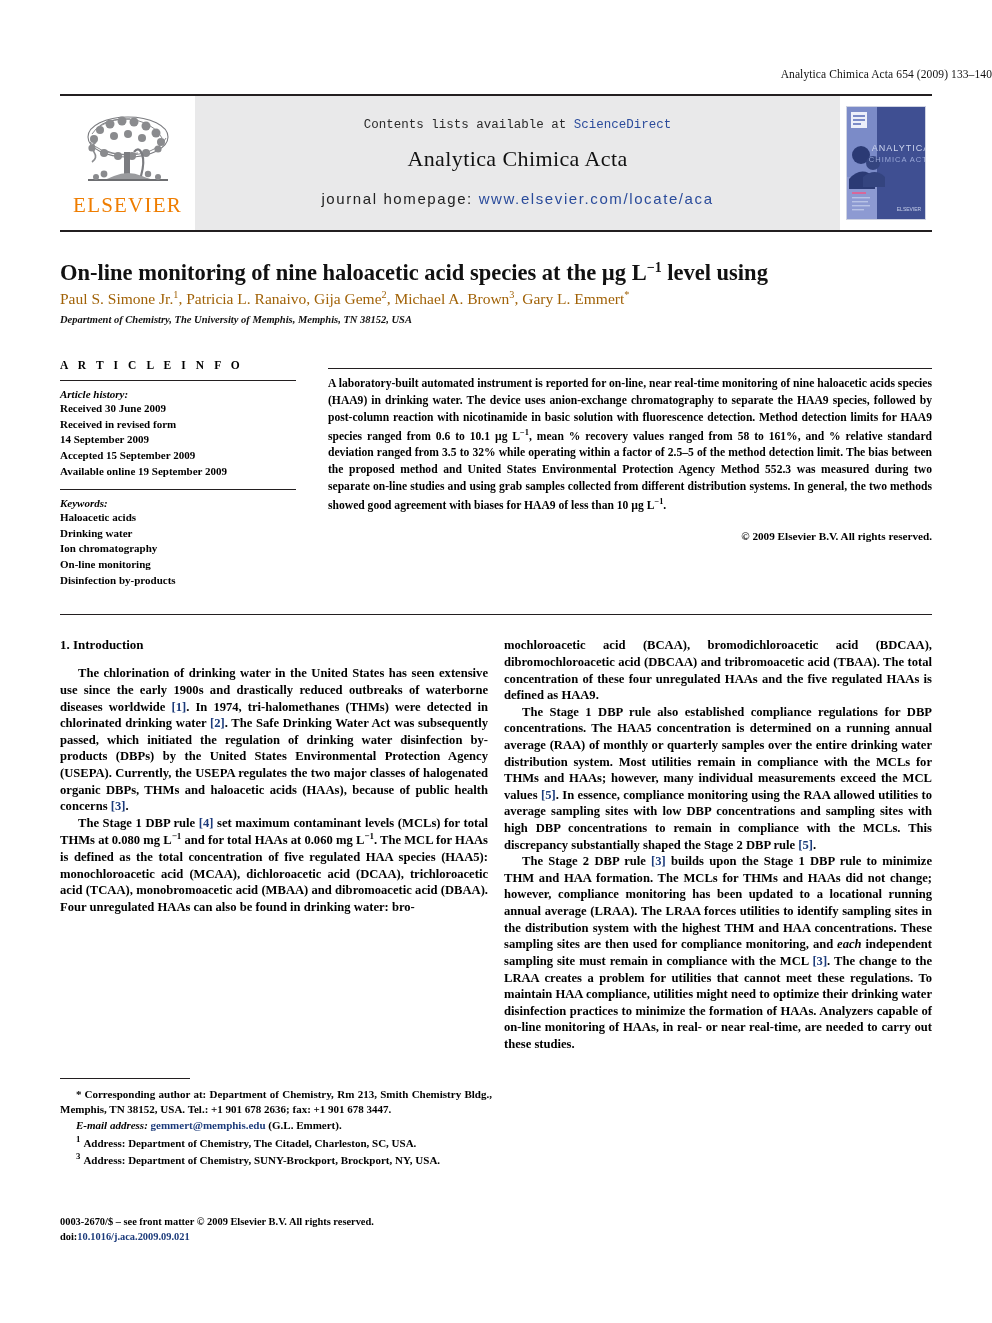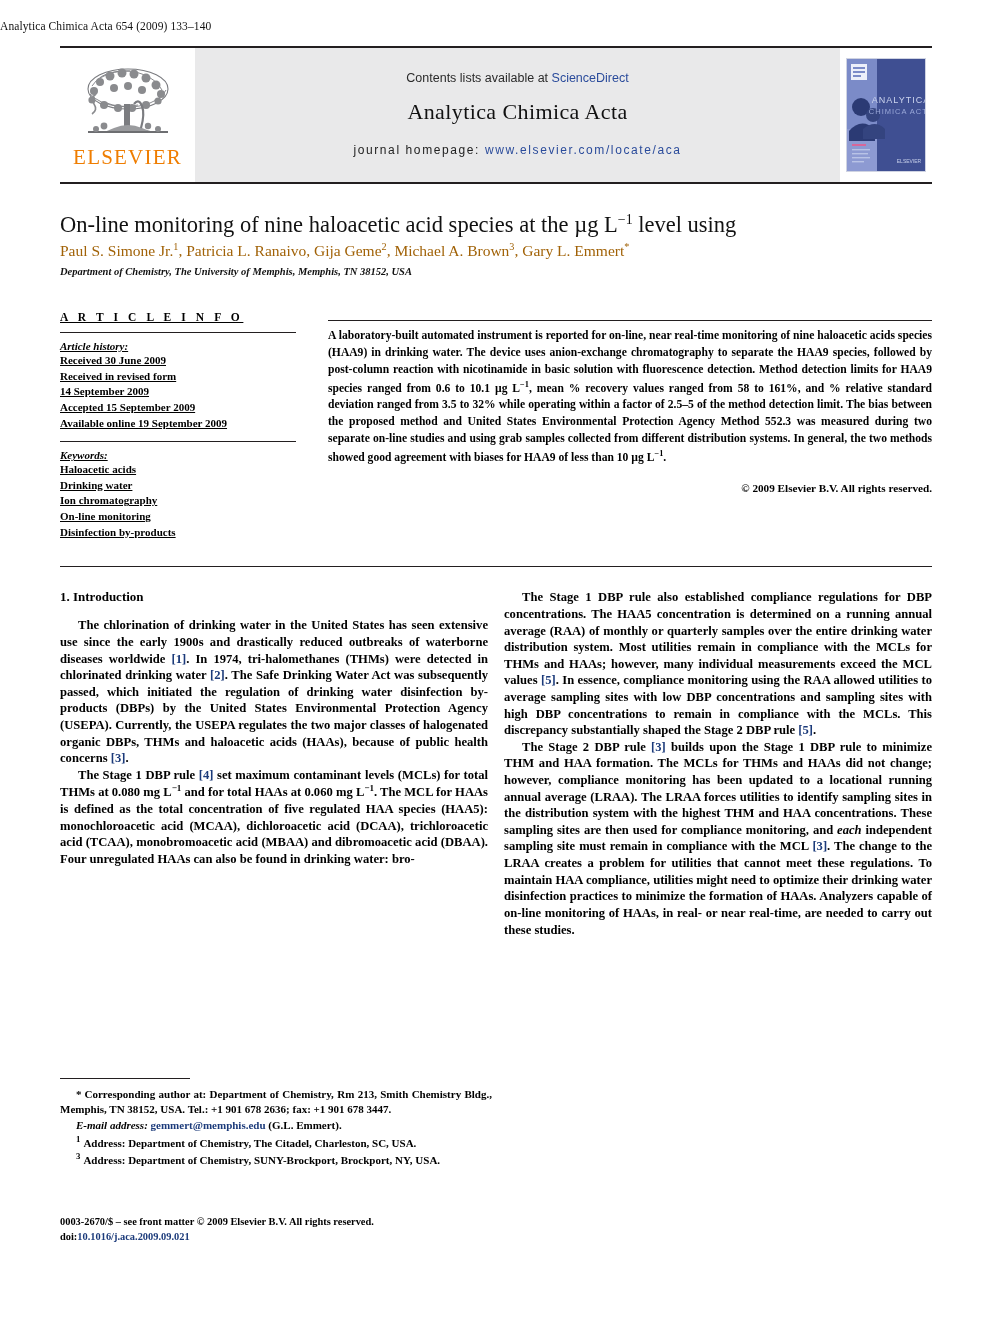--- a/index.html
+++ b/index.html
@@ -18,24 +18,24 @@
   .page {
     position: relative;
     width: 992px;
     height: 1323px;
     padding: 0;
     box-sizing: border-box;
   }
 
   
   .running-head {
-    text-align: left;
+    text-align: right;
     font-size: 11.5px;
     letter-spacing: 0.1px;
-    padding-top: 20px;
+    padding-top: 68px;
     font-family: "Liberation Serif", serif;
     color: #111;
   }
 
   
   .masthead {
     margin: 14px 60px 0 60px;
     border-top: 2px solid #231f20;
     border-bottom: 2px solid #231f20;
     height: 134px;
@@ -66,38 +66,38 @@
   .journal-band {
     flex: 1 1 auto;
     background: #e9e9ea;
     display: flex;
     flex-direction: column;
     align-items: center;
     justify-content: center;
     padding: 6px 0 8px 0;
   }
   .contents-line {
-    font-family: Liberation Sans, sans-serif;
+    font-family: Liberation Mono, monospace;
     font-size: 12.5px;
     color: #2a2a2a;
     margin-bottom: 14px;
   }
   .contents-line .sd {
     color: #2a4b9b;
   }
   .journal-title {
     font-family: "Liberation Serif", serif;
     font-size: 22px;
     color: #111;
     letter-spacing: 0.4px;
     margin-bottom: 18px;
   }
   .homepage-line {
     font-family: "Liberation Sans", sans-serif;
-    font-size: 12px;
+    font-size: 15px;
     letter-spacing: 1.6px;
     color: #222;
   }
   .homepage-line .url { color: #2a4b9b; }
   .cover-thumb {
     flex: 0 0 92px;
     width: 92px;
     display: flex;
     align-items: center;
     justify-content: center;
@@ -111,21 +111,21 @@
     background: #4e5fa3;
     border: 1px solid #cfd3e2;
   }
 
   
   .title-block { margin: 26px 60px 0 60px; }
   .art-title {
     font-family: "Liberation Serif", serif;
     font-size: 22.5px;
     line-height: 1.33;
-    font-weight: 400;
+    font-weight: 700;
     color: #111;
     margin: 0;
   }
   .art-title sup { font-size: 0.62em; vertical-align: super; }
   .authors {
     font-size: 15.5px;
     margin-top: 0;
     color: #a16207;
     line-height: 1.3;
   }
@@ -140,21 +140,21 @@
     margin-top: 5px;
     color: #111;
   }
 
   
   .infoabs {
     margin: 34px 60px 0 60px;
     display: flex;
     gap: 32px;
   }
-  .col-info { flex: 0 0 236px; width: 236px; text-decoration: underline; }
+  .col-info { flex: 0 0 236px; width: 236px; }
   .col-abs  { flex: 1 1 auto; }
   .sec-head {
     font-family: "Liberation Serif", serif;
     font-weight: bold;
     font-size: 11.5px;
     letter-spacing: 3.6px;
   }
   .rule {
     border-top: 1.6px solid #231f20;
     margin: 9px 0 7px 0;
@@ -398,20 +398,21 @@
       <p class="para">
         <span>The chlorination of drinking water in the United States has seen extensive use since the early 1900s and drastically reduced outbreaks of waterborne diseases worldwide </span><span class="ref">[1]</span><span>. In 1974, tri-halomethanes (THMs) were detected in chlorinated drinking water </span><span class="ref">[2]</span><span>. The Safe Drinking Water Act was subsequently passed, which initiated the regulation of drinking water disinfection by-products (DBPs) by the United States Environmental Protection Agency (USEPA). Currently, the USEPA regulates the two major classes of halogenated organic DBPs, THMs and haloacetic acids (HAAs), because of public health concerns </span><span class="ref">[3]</span><span>.</span>
       </p>
 
       <p class="para">
         <span>The Stage 1 DBP rule </span><span class="ref">[4]</span><span> set maximum contaminant levels (MCLs) for total THMs at 0.080 mg L</span><sup>−1</sup><span> and for total HAAs at 0.060 mg L</span><sup>−1</sup><span>. The MCL for HAAs is defined as the total concentration of five regulated HAA species (HAA5): monochloroacetic acid (MCAA), dichloroacetic acid (DCAA), trichloroacetic acid (TCAA), monobromoacetic acid (MBAA) and dibromoacetic acid (DBAA). Four unregulated HAAs can also be found in drinking water: bro-</span>
       </p>
     </div>
 
     <div class="bcol">
+      <p class="para cont">mochloroacetic acid (BCAA), bromodichloroacetic acid (BDCAA), dibromochloroacetic acid (DBCAA) and tribromoacetic acid (TBAA). The total concentration of these four unregulated HAAs and the five regulated HAAs is defined as HAA9.</p>
 
       <p class="para">
         <span>The Stage 1 DBP rule also established compliance regulations for DBP concentrations. The HAA5 concentration is determined on a running annual average (RAA) of monthly or quarterly samples over the entire drinking water distribution system. Most utilities remain in compliance with the MCLs for THMs and HAAs; however, many individual measurements exceed the MCL values </span><span class="ref">[5]</span><span>. In essence, compliance monitoring using the RAA allowed utilities to average sampling sites with low DBP concentrations and sampling sites with high DBP concentrations to remain in compliance with the MCLs. This discrepancy substantially shaped the Stage 2 DBP rule </span><span class="ref">[5]</span><span>.</span>
       </p>
 
       <p class="para">
         <span>The Stage 2 DBP rule </span><span class="ref">[3]</span><span> builds upon the Stage 1 DBP rule to minimize THM and HAA formation. The MCLs for THMs and HAAs did not change; however, compliance monitoring has been updated to a locational running annual average (LRAA). The LRAA forces utilities to identify sampling sites in the distribution system with the highest THM and HAA concentrations. These sampling sites are then used for compliance monitoring, and </span><span class="ital">each</span><span> independent sampling site must remain in compliance with the MCL </span><span class="ref">[3]</span><span>. The change to the LRAA creates a problem for utilities that cannot meet these regulations. To maintain HAA compliance, utilities might need to optimize their drinking water disinfection practices to minimize the formation of HAAs. Analyzers capable of on-line monitoring of HAAs, in real- or near real-time, are needed to carry out these studies.</span>
       </p>
     </div>
   </div>

